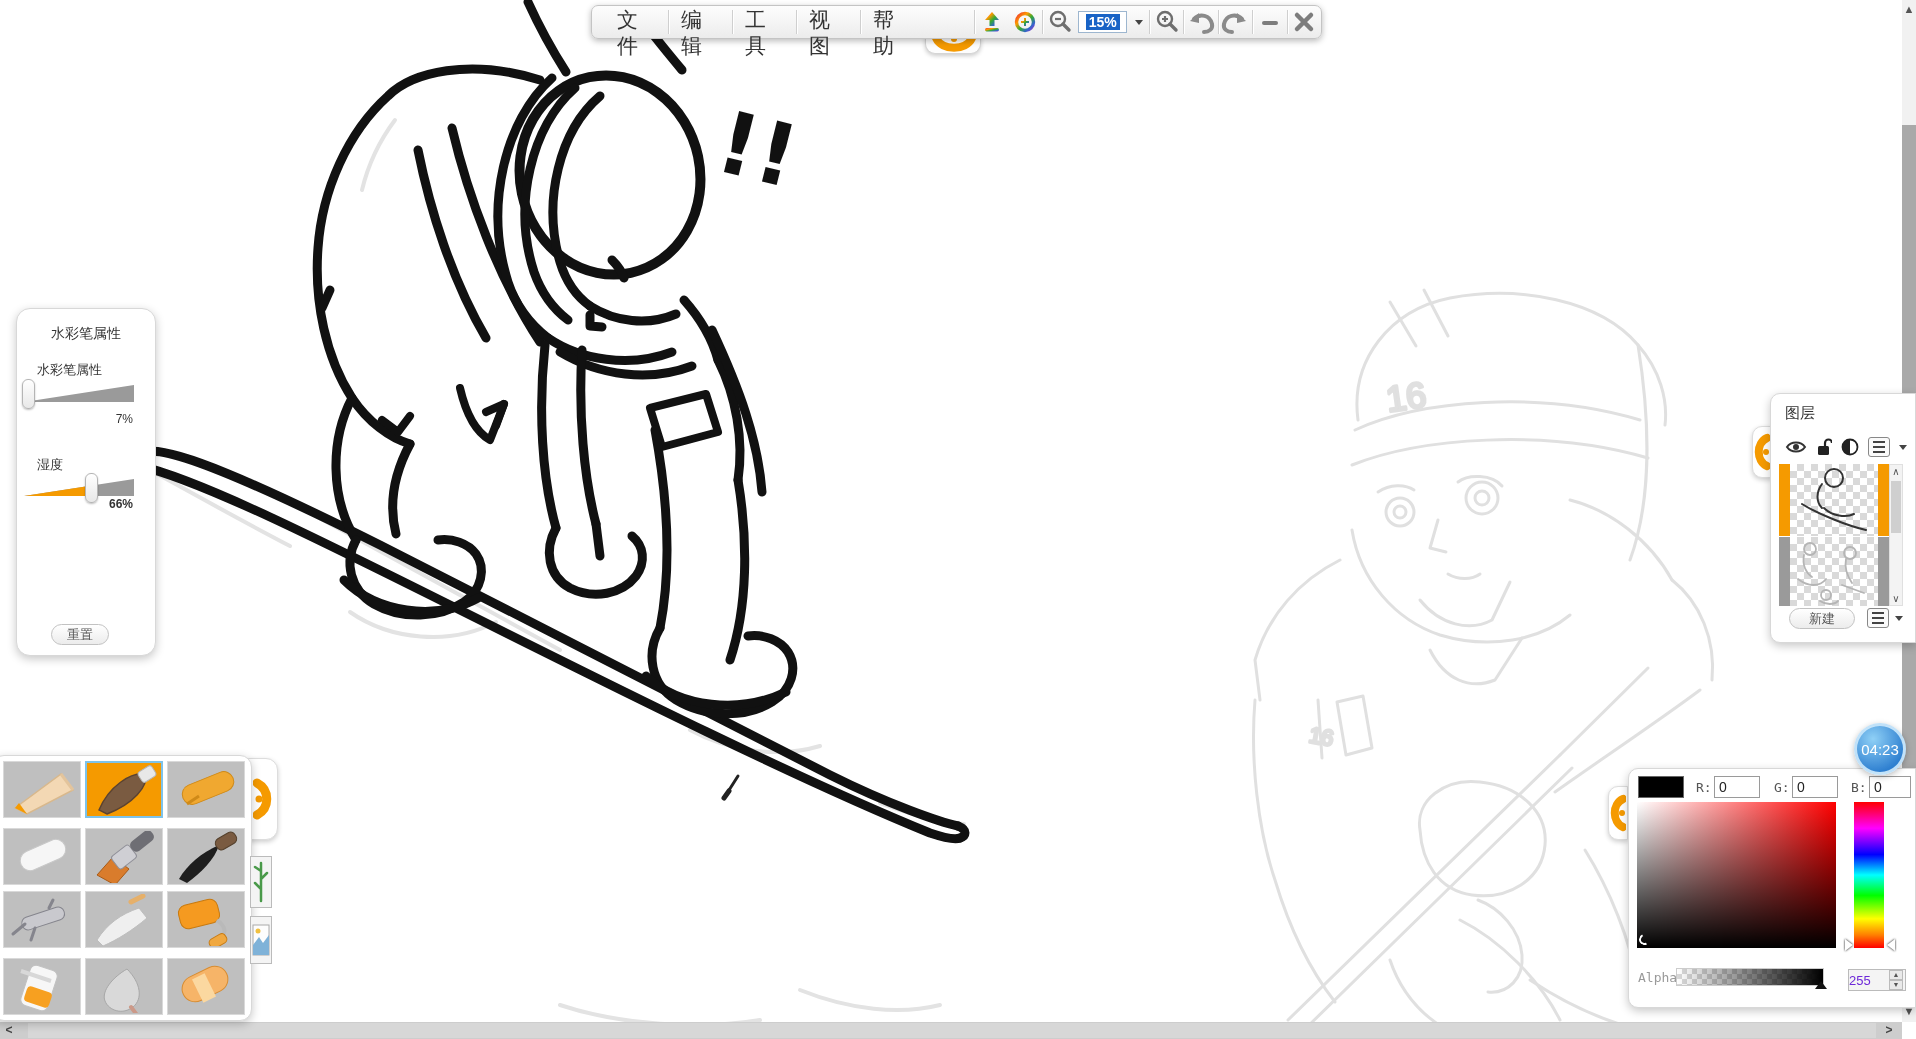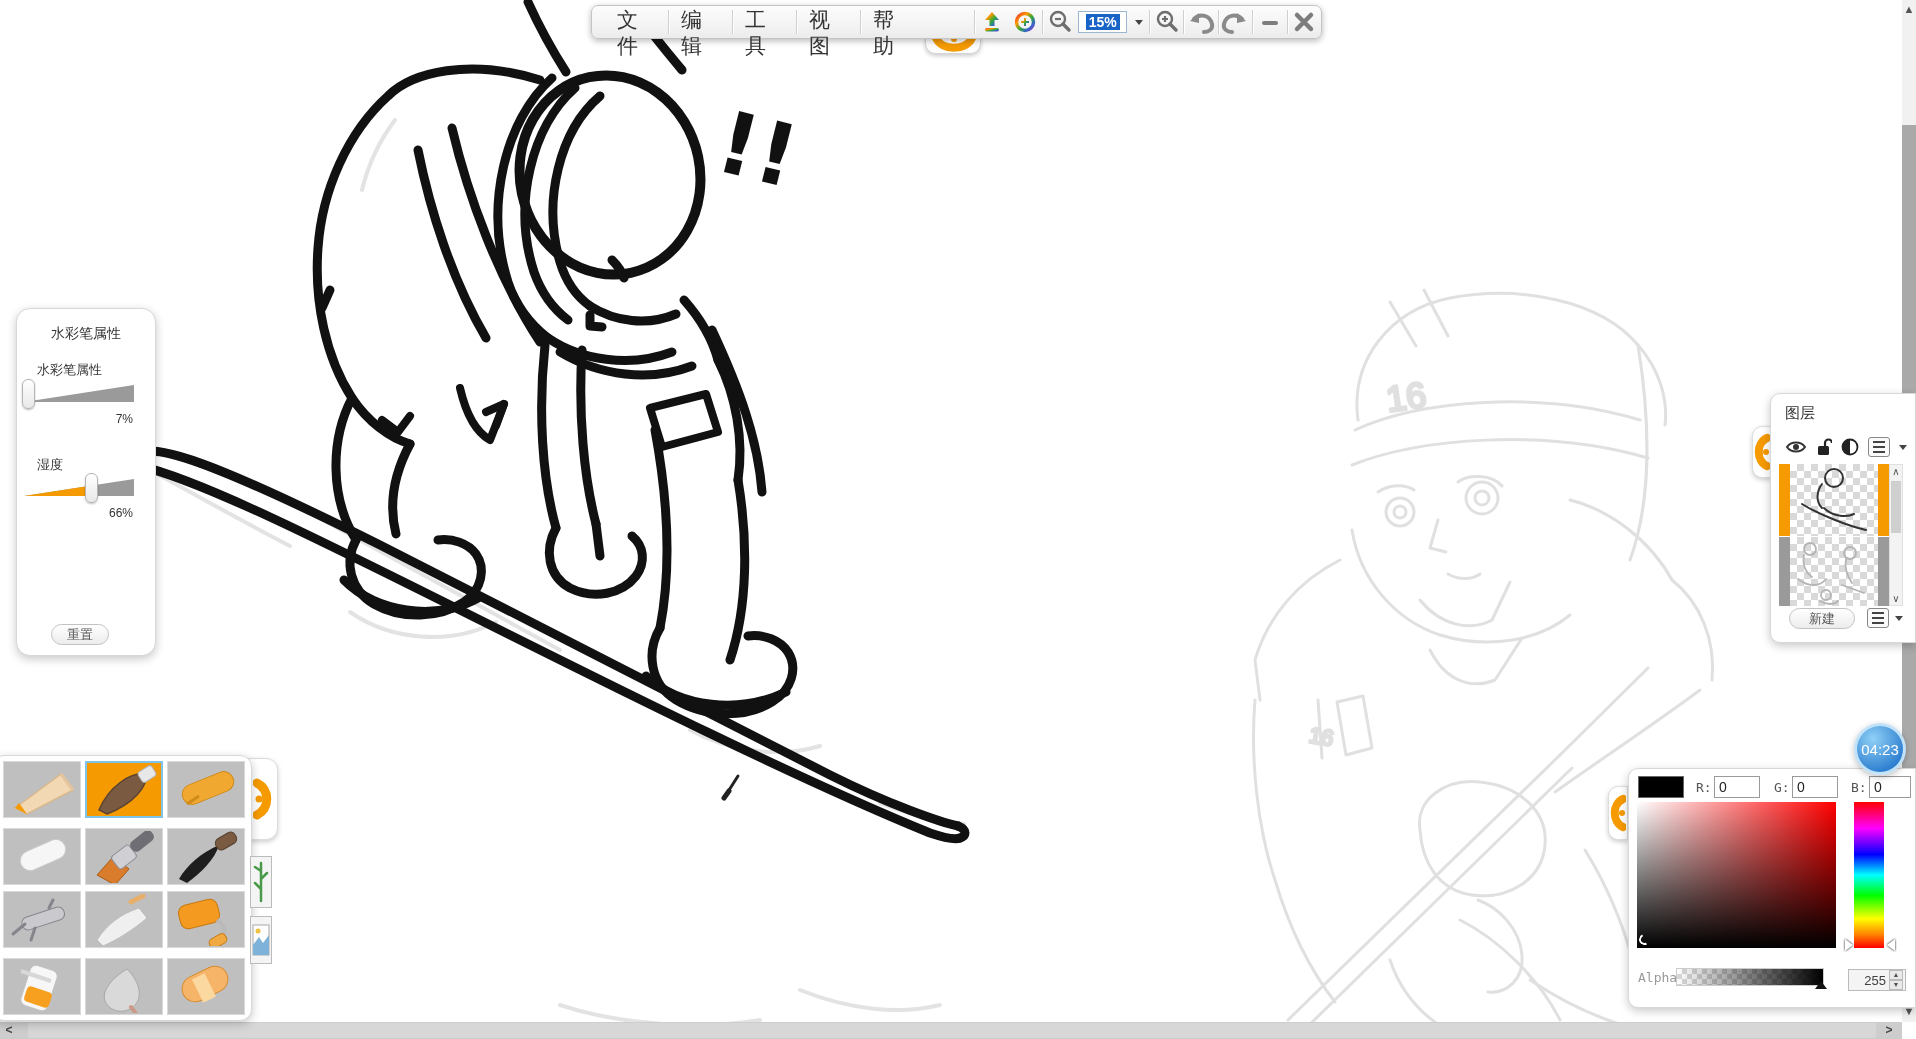--- a/index.html
+++ b/index.html
@@ -83,21 +83,21 @@
     background-image:linear-gradient(to top,#000,rgba(0,0,0,0)),linear-gradient(to right,#fff,#f00); }
   #sv-cursor { position:absolute; left:2px; top:132px; width:11px; height:11px; border:2px solid #fff;
     border-radius:50%; border-right-color:transparent; border-top-color:transparent; transform:rotate(20deg); }
   #hue-bar { position:absolute; left:225px; top:33px; width:30px; height:146px;
     background:linear-gradient(to bottom,#ff0000 0%,#ff00ff 18%,#0000ff 36%,#00ffff 50%,#00ff00 64%,#ffff00 80%,#ff8000 91%,#ff0000 100%); }
   .hue-mark { position:absolute; width:0; height:0; border-top:6px solid transparent; border-bottom:6px solid transparent; }
   #alpha-bar { position:absolute; left:47px; top:199px; width:148px; height:18px; border:1px solid #ccc; }
   #alpha-grad { position:absolute; inset:0; background:linear-gradient(to right,rgba(0,0,0,0),#000); }
   .spin { position:absolute; left:219px; top:200px; width:58px; height:22px; border:1px solid #bbb; background:#f4f4f4;
     display:flex; align-items:center; }
-  .spin .val { width:40px; text-align:right; font-size:13px; color:#404040; padding-right:3px; }
+  .spin .val { width:40px; font-size:13px; color:#6d28d9; padding-right:3px; }
   .spin .btns { display:flex; flex-direction:column; width:14px; }
   .spin .btns b { font-size:7px; line-height:8px; color:#555; text-align:center; border:1px solid #bbb; background:#e9e9e9; }
 
   
   #timer { position:absolute; left:1854px; top:723px; width:52px; height:52px; border-radius:50%; z-index:10;
     background:radial-gradient(circle at 35% 28%, #8fd0f6, #2e7fd0 75%);
     border:3px solid rgba(200,230,250,.95); box-shadow:0 2px 6px rgba(0,0,0,.25);
     color:#fff; font-size:15px; display:flex; align-items:center; justify-content:center; }
 </style>
 </head>
@@ -321,21 +321,21 @@
       <polygon points="0,17 110,0 110,17" fill="#9a9a9a"></polygon>
     </svg>
     <div class="sl-thumb" style="left:5px; top:70px;"></div>
     <div class="sl-val" style="top:103px;">7%</div>
     <div class="sl-label" style="top:147px;">湿度</div>
     <svg class="wedge" style="top:170px;">
       <polygon points="0,17 110,0 110,17" fill="#9a9a9a"></polygon>
       <polygon points="0,17 68,6.5 68,17" fill="#f59a00"></polygon>
     </svg>
     <div class="sl-thumb" style="left:68px; top:164px;"></div>
-    <div class="sl-val" style="top:197px;">66%</div>
+    <div class="sl-val" style="top:188px;font-weight:bold;">66%</div>
     <div class="pill-btn" style="left:34px; top:315px; width:58px;">重置</div>
   </div>
   <div class="tab-handle" style="left:130px; top:333px; width:22px; height:54px; border-radius:0 10px 10px 0;">
     <svg width="18" height="44" viewBox="0 0 18 44">
       <path d="M4,8 C15,13 15,31 4,36" fill="none" stroke="#f59a00" stroke-width="8" stroke-linecap="round"></path>
       <circle cx="5" cy="22" r="3" fill="#f59a00"></circle>
     </svg>
   </div>
 
   <div id="palette" class="panel">

